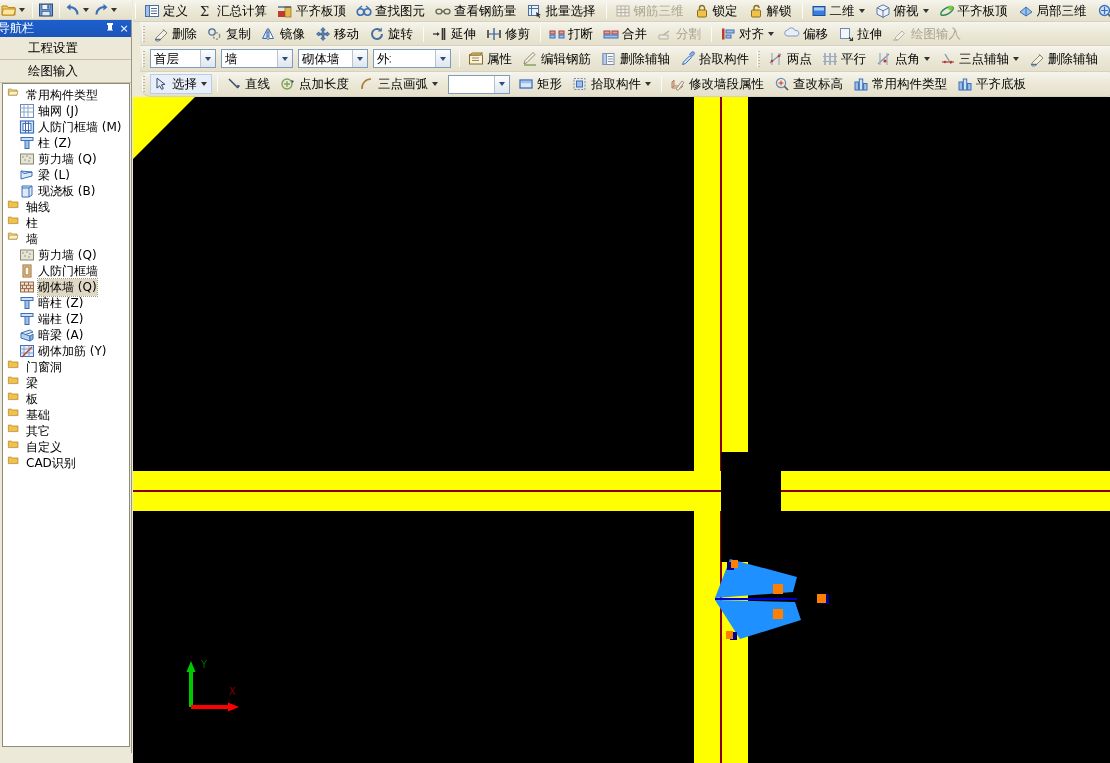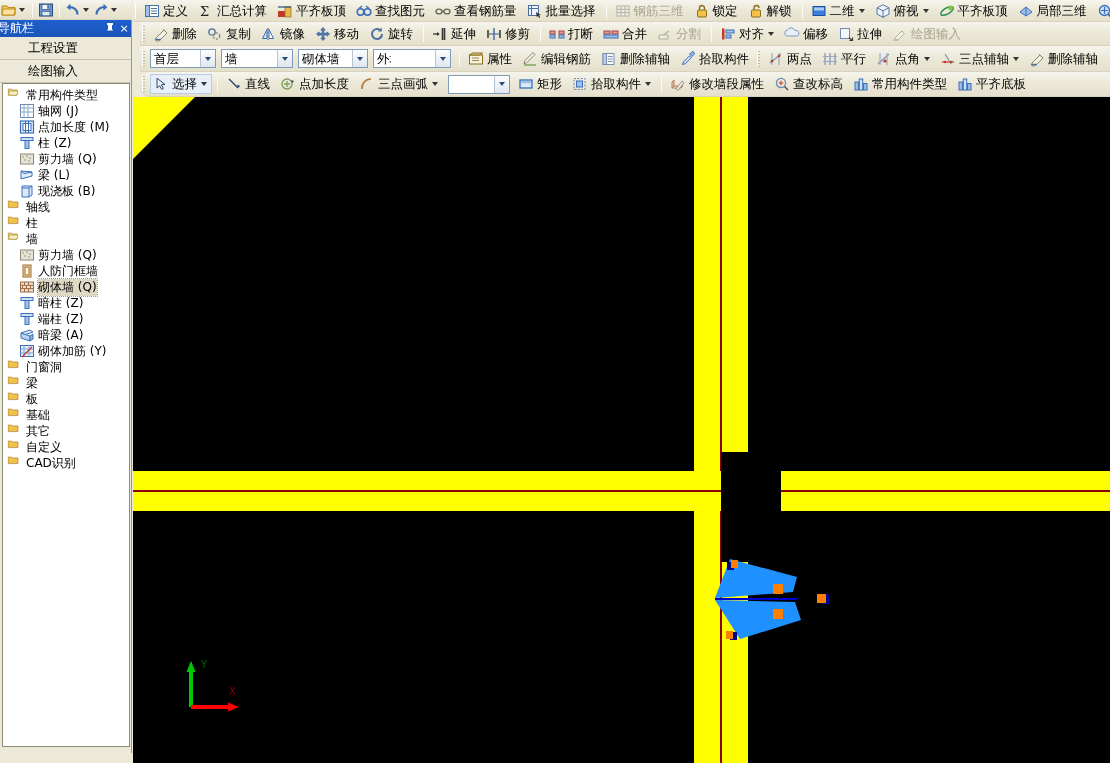--- a/index.html
+++ b/index.html
@@ -185,21 +185,21 @@
             <span class="tlbl">轴网 (J)</span>
           </div>
           <div class="tnode indent2">
             <span class="ic">
               <svg width="16" height="16" viewBox="0 0 16 16">
                 <rect x="1.5" y="2" width="13" height="12" fill="#dfeaf8" stroke="#3b6fba" stroke-width="1.2"></rect>
                 <rect x="4" y="4.5" width="8" height="7" fill="#fff" stroke="#3b6fba"></rect>
                 <path d="M6.5 2v12M9.5 2v12" stroke="#3b6fba"></path>
               </svg>
             </span>
-            <span class="tlbl">点加长度 (M)</span>
+            <span class="tlbl">人防门框墙 (M)</span>
           </div>
           <div class="tnode indent2">
             <span class="ic">
               <svg width="16" height="16" viewBox="0 0 16 16">
                 <rect x="2" y="2.5" width="12" height="3" fill="#cfe2f7" stroke="#3b6fba"></rect>
                 <rect x="6" y="5.5" width="4" height="8" fill="#9fc0e8" stroke="#3b6fba"></rect>
               </svg>
             </span>
             <span class="tlbl">柱 (Z)</span>
           </div>

